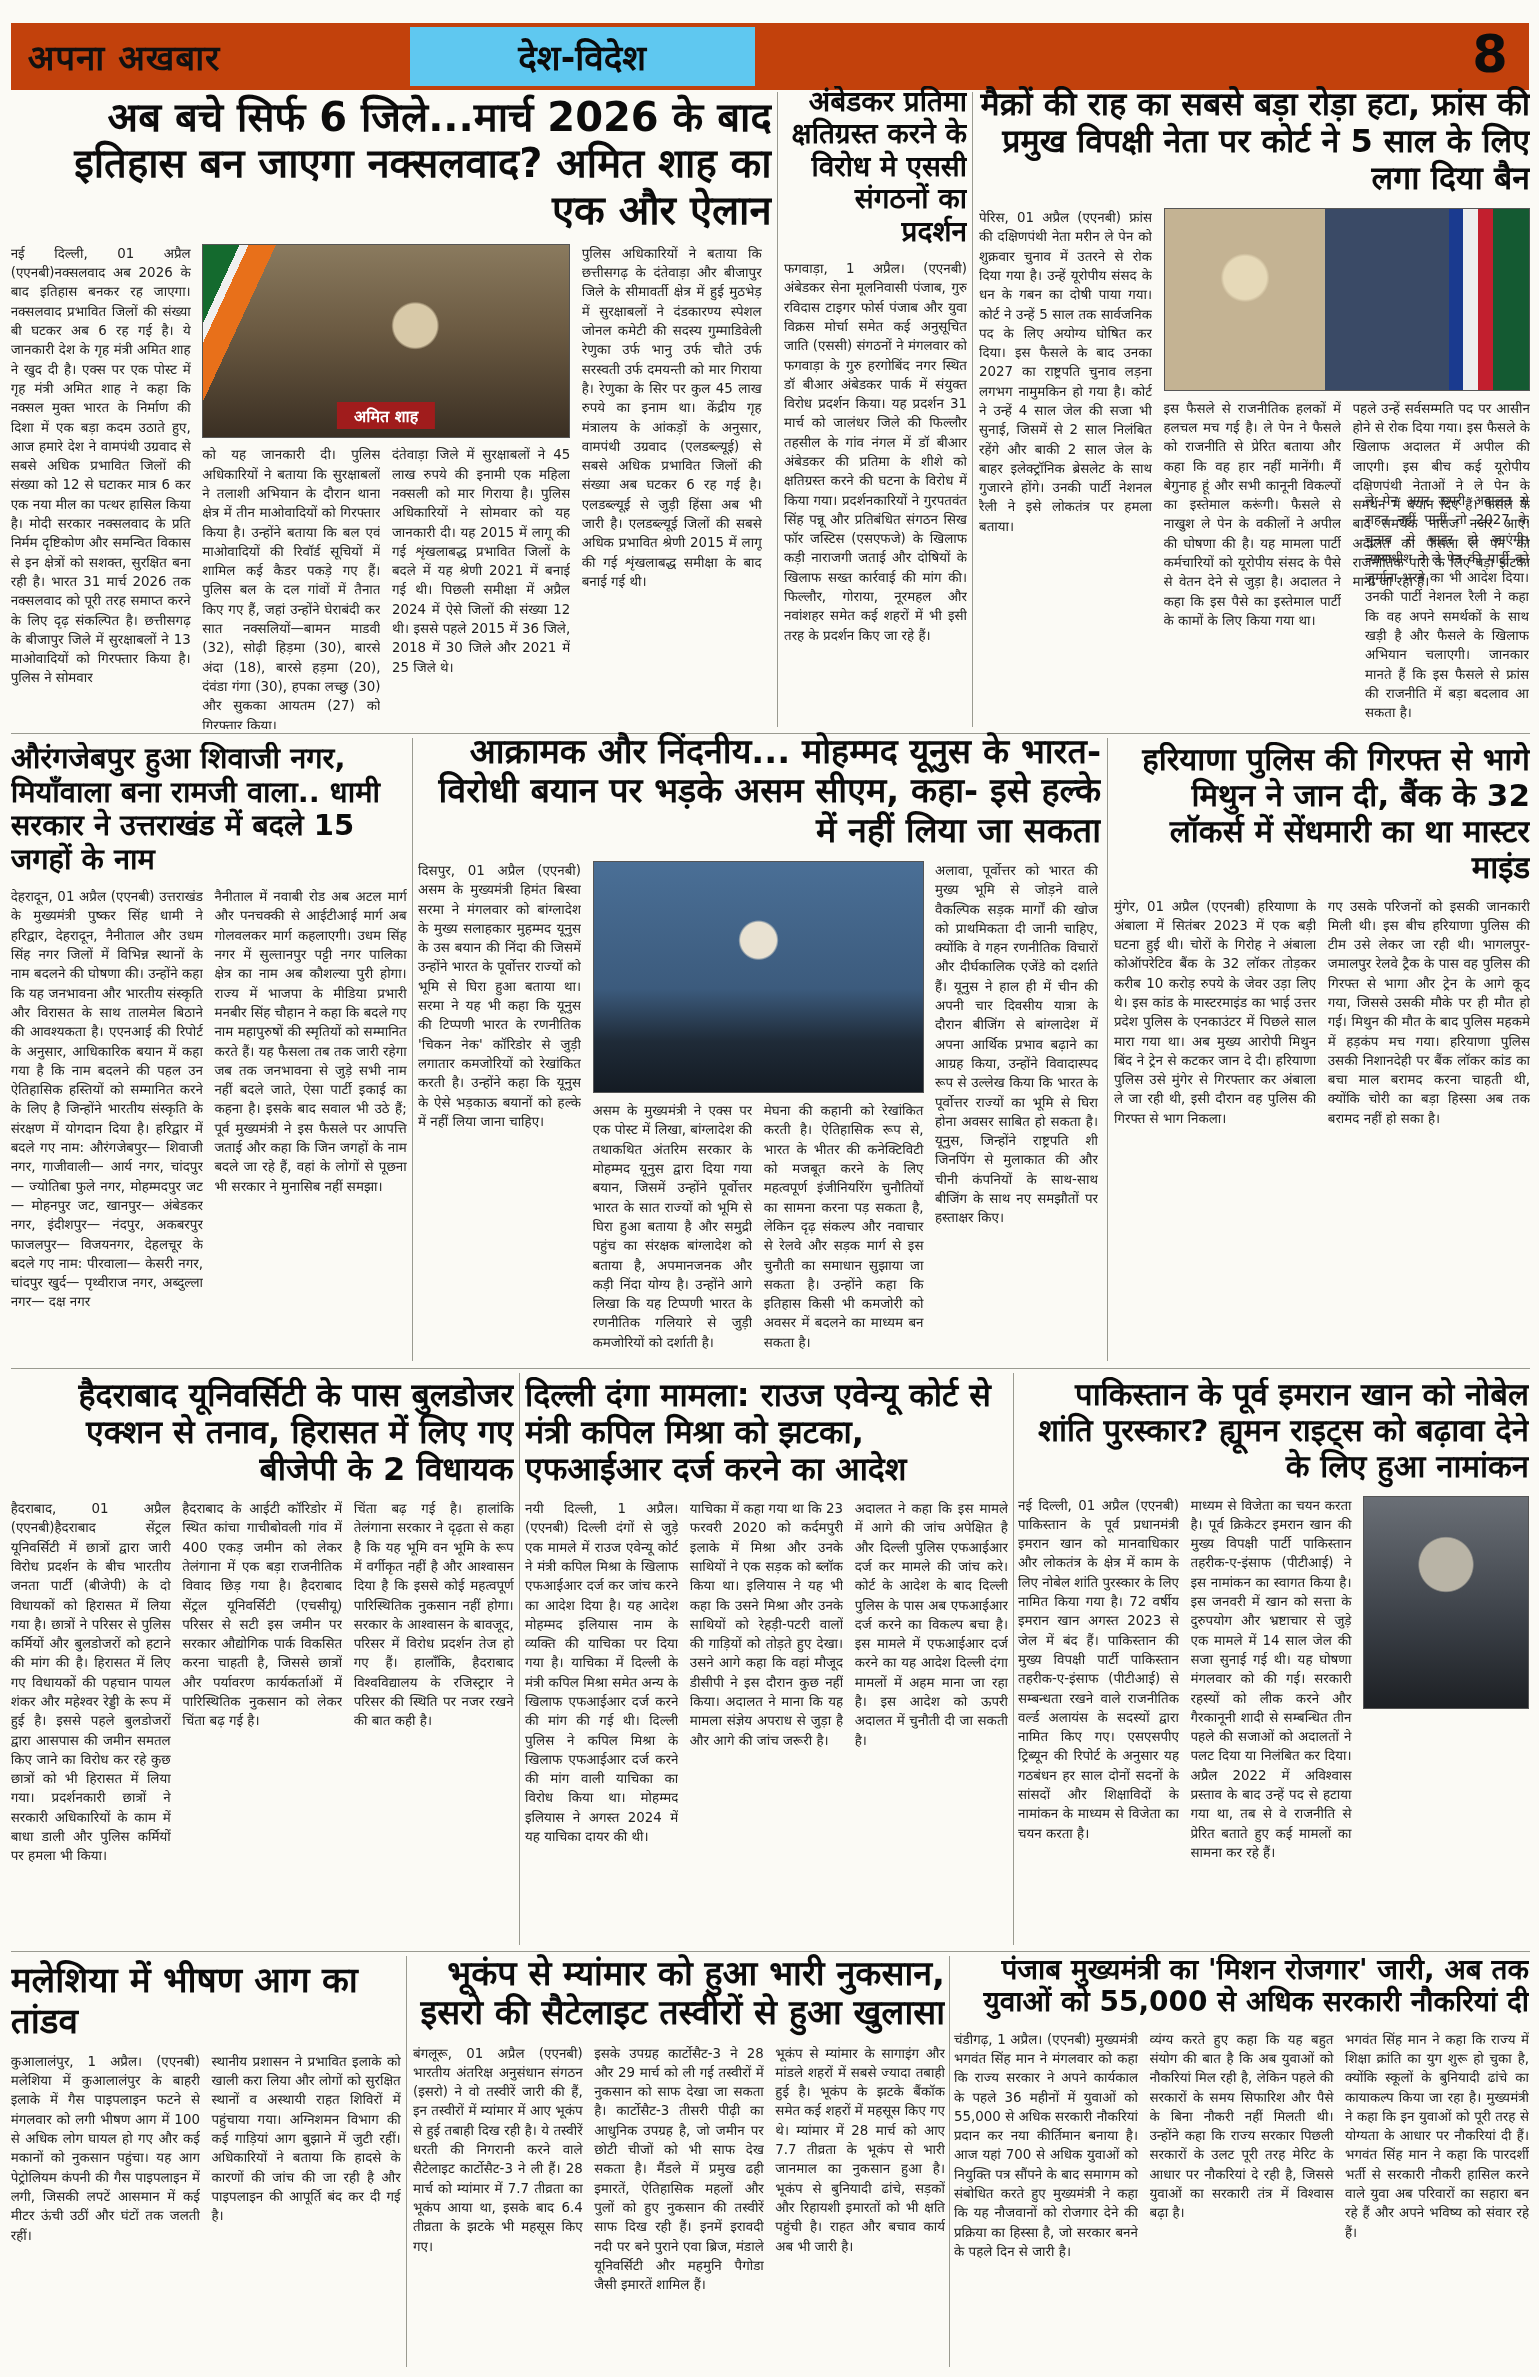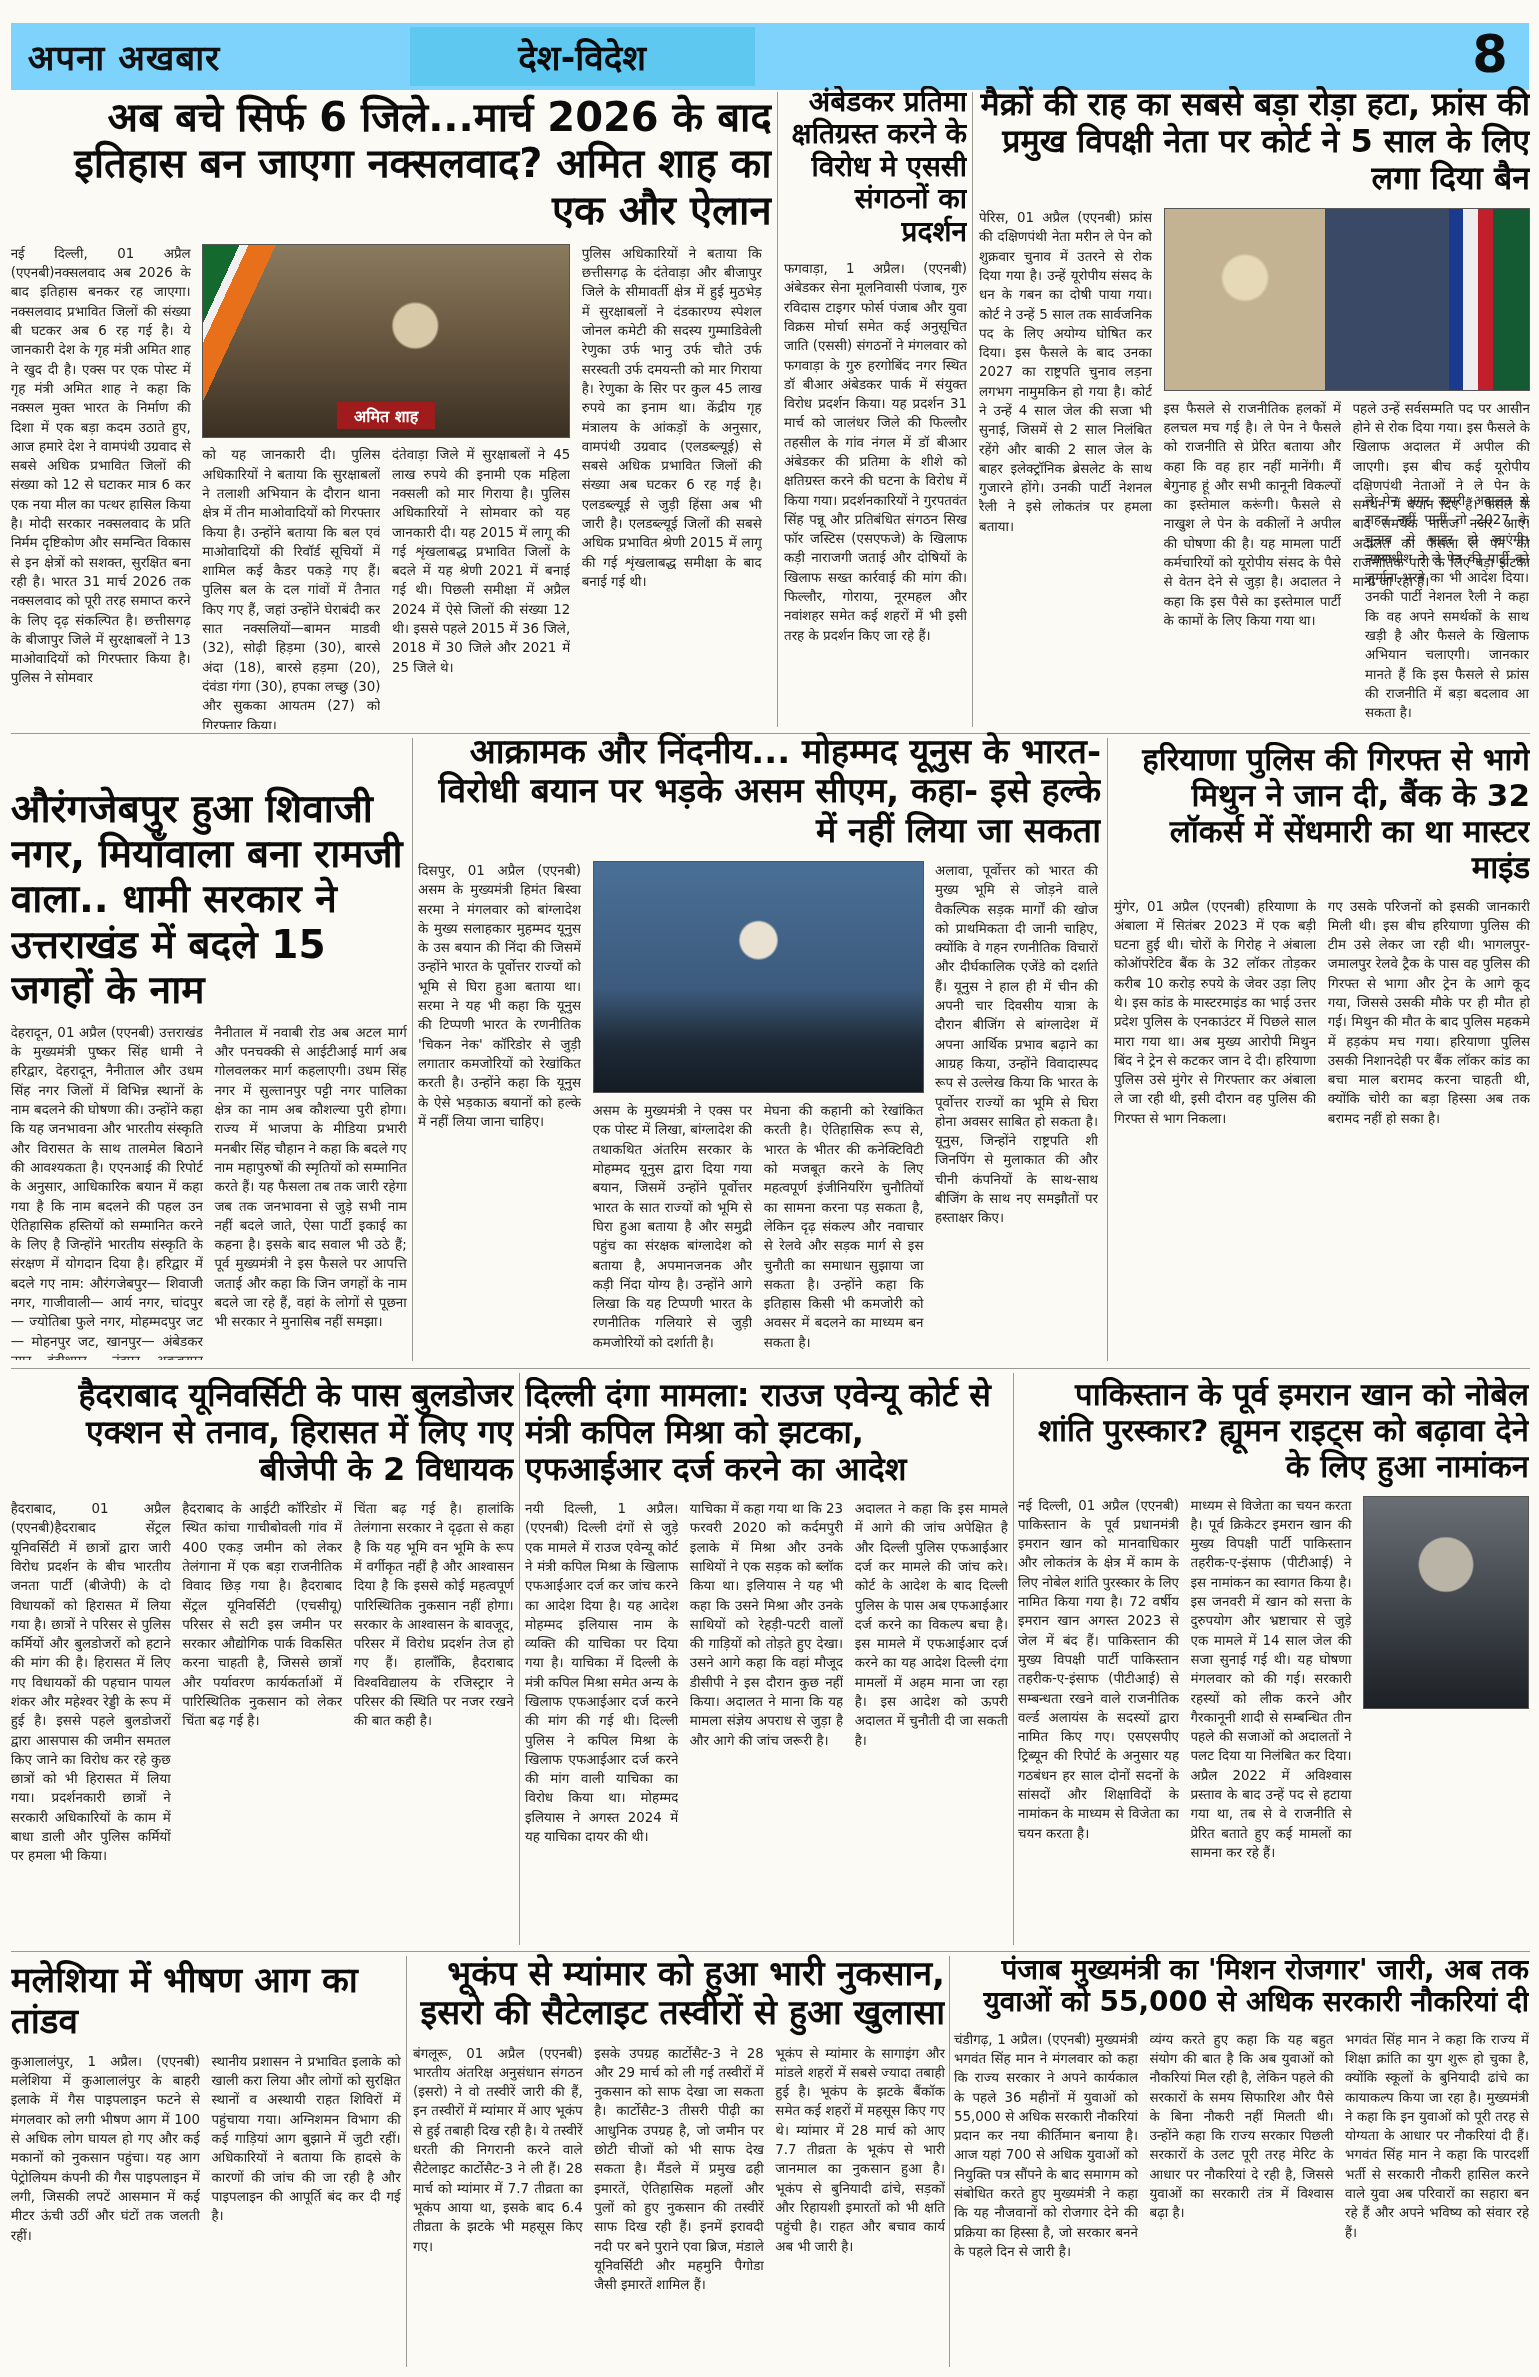--- a/index.html
+++ b/index.html
@@ -5,21 +5,21 @@
   html,body{margin:0;padding:0;}
   body{
     width:1540px;height:2377px;position:relative;
     background:#fbfaf5;color:#1a1a1a;
     font-family:"DejaVu Sans","Liberation Sans",sans-serif;
     overflow:hidden;
   }
   
   .masthead{
     position:absolute;left:10.7px;top:23px;right:10.7px;height:67px;
-    background:#7dd3fc;display:flex;align-items:center;
+    background:#c2410c;display:flex;align-items:center;
   }
   .paper-name{font-size:35px;font-weight:bold;color:#111;padding-left:17px;letter-spacing:0.8px;}
   .section-box{
     position:absolute;left:399px;top:3.8px;bottom:3.8px;width:345px;
     background:#5fc8f0;display:flex;align-items:center;justify-content:center;
     font-size:35px;font-weight:bold;color:#0b0b0b;
   }
   .date-pill{
     position:absolute;right:88px;top:6.1px;bottom:6.1px;
     background:#0d0d0d;color:#fff;border-radius:31px;
@@ -117,21 +117,21 @@
 </div>
 <div class="art" style="left:1365px;top:491px;width:164px;height:238px;">
   <div class="col" style="height:100%;">ले पेन अगर ऊपरी अदालत से राहत नहीं पातीं तो 2027 के चुनाव से बाहर हो जाएंगी। न्यायाधीश ने ले पेन की पार्टी को जुर्माना भरने का भी आदेश दिया। उनकी पार्टी नेशनल रैली ने कहा कि वह अपने समर्थकों के साथ खड़ी है और फैसले के खिलाफ अभियान चलाएगी। जानकार मानते हैं कि इस फैसले से फ्रांस की राजनीति में बड़ा बदलाव आ सकता है।</div>
 </div>
 
 <div class="vrule" style="left:777px;top:92px;height:635px;"></div>
 <div class="vrule" style="left:972px;top:92px;height:635px;"></div>
 <div class="hrule" style="left:10.7px;top:733px;width:1519px;"></div>
 
 <div class="art" style="left:10.7px;top:742px;width:396px;height:618px;">
-  <div class="hl left" style="font-size:39px;margin-top:44px;">औरंगजेबपुर हुआ शिवाजी नगर, मियाँवाला बना रामजी वाला.. धामी सरकार ने उत्तराखंड में बदले 15 जगहों के नाम</div>
+  <div class="hl left" style="font-size:29px;">औरंगजेबपुर हुआ शिवाजी नगर, मियाँवाला बना रामजी वाला.. धामी सरकार ने उत्तराखंड में बदले 15 जगहों के नाम</div>
   <div class="cols" style="height:499px;">
     <div class="col">देहरादून, 01 अप्रैल (एएनबी) उत्तराखंड के मुख्यमंत्री पुष्कर सिंह धामी ने हरिद्वार, देहरादून, नैनीताल और उधम सिंह नगर जिलों में विभिन्न स्थानों के नाम बदलने की घोषणा की। उन्होंने कहा कि यह जनभावना और भारतीय संस्कृति और विरासत के साथ तालमेल बिठाने की आवश्यकता है। एएनआई की रिपोर्ट के अनुसार, आधिकारिक बयान में कहा गया है कि नाम बदलने की पहल उन ऐतिहासिक हस्तियों को सम्मानित करने के लिए है जिन्होंने भारतीय संस्कृति के संरक्षण में योगदान दिया है। हरिद्वार में बदले गए नाम: औरंगजेबपुर— शिवाजी नगर, गाजीवाली— आर्य नगर, चांदपुर— ज्योतिबा फुले नगर, मोहम्मदपुर जट— मोहनपुर जट, खानपुर— अंबेडकर नगर, इंदीशपुर— नंदपुर, अकबरपुर फाजलपुर— विजयनगर, देहलचूर के बदले गए नाम: पीरवाला— केसरी नगर, चांदपुर खुर्द— पृथ्वीराज नगर, अब्दुल्ला नगर— दक्ष नगर</div>
     <div class="col">नैनीताल में नवाबी रोड अब अटल मार्ग और पनचक्की से आईटीआई मार्ग अब गोलवलकर मार्ग कहलाएगी। उधम सिंह नगर में सुल्तानपुर पट्टी नगर पालिका क्षेत्र का नाम अब कौशल्या पुरी होगा। राज्य में भाजपा के मीडिया प्रभारी मनबीर सिंह चौहान ने कहा कि बदले गए नाम महापुरुषों की स्मृतियों को सम्मानित करते हैं। यह फैसला तब तक जारी रहेगा जब तक जनभावना से जुड़े सभी नाम नहीं बदले जाते, ऐसा पार्टी इकाई का कहना है। इसके बाद सवाल भी उठे हैं; पूर्व मुख्यमंत्री ने इस फैसले पर आपत्ति जताई और कहा कि जिन जगहों के नाम बदले जा रहे हैं, वहां के लोगों से पूछना भी सरकार ने मुनासिब नहीं समझा।</div>
   </div>
 </div>
 
 <div class="art" style="left:418px;top:732px;width:683px;height:628px;">
   <div class="hl" style="font-size:34px;">आक्रामक और निंदनीय... मोहम्मद यूनुस के भारत-विरोधी बयान पर भड़के असम सीएम, कहा- इसे हल्के में नहीं लिया जा सकता</div>
   <div class="cols" style="height:491px;">
     <div class="col" style="flex:0 0 163px;">दिसपुर, 01 अप्रैल (एएनबी) असम के मुख्यमंत्री हिमंत बिस्वा सरमा ने मंगलवार को बांग्लादेश के मुख्य सलाहकार मुहम्मद यूनुस के उस बयान की निंदा की जिसमें उन्होंने भारत के पूर्वोत्तर राज्यों को भूमि से घिरा हुआ बताया था। सरमा ने यह भी कहा कि यूनुस की टिप्पणी भारत के रणनीतिक 'चिकन नेक' कॉरिडोर से जुड़ी लगातार कमजोरियों को रेखांकित करती है। उन्होंने कहा कि यूनुस के ऐसे भड़काऊ बयानों को हल्के में नहीं लिया जाना चाहिए।</div>

